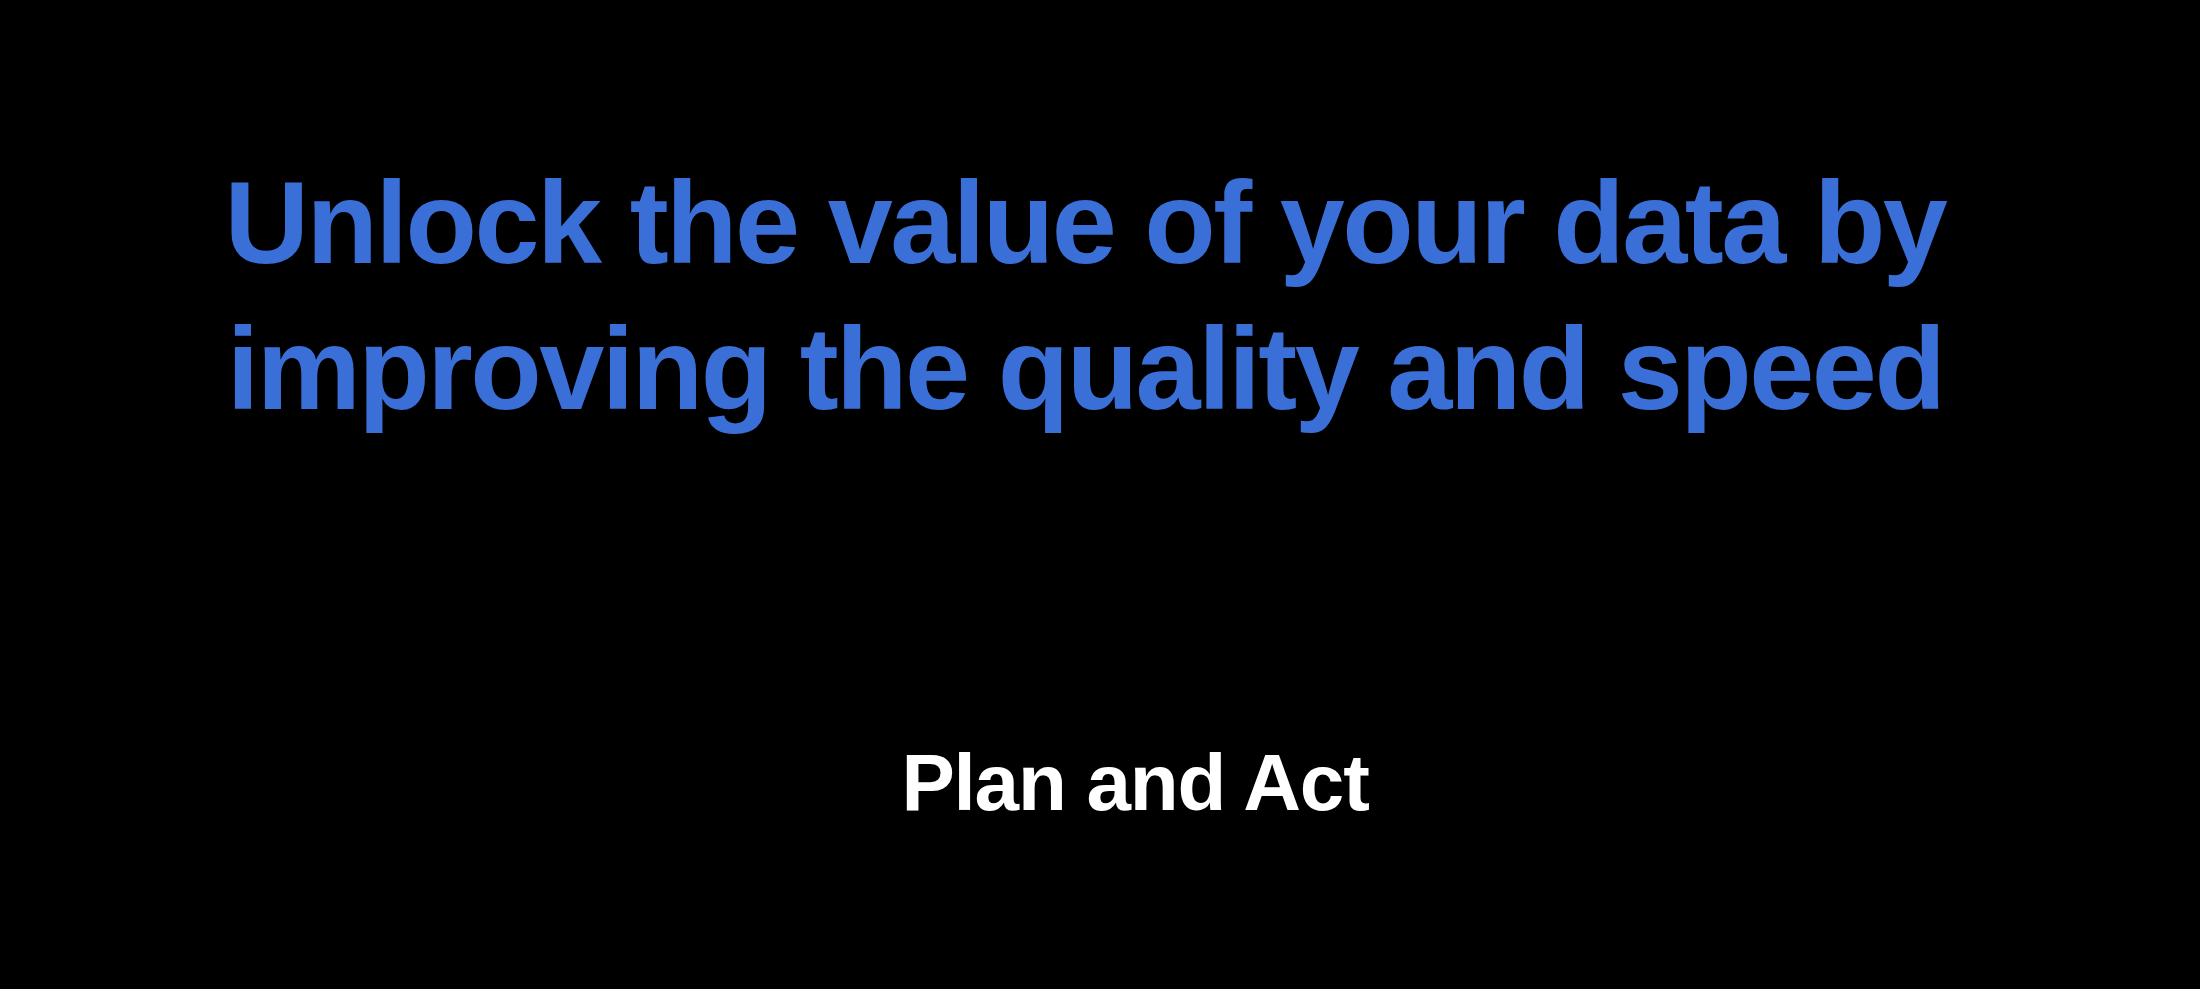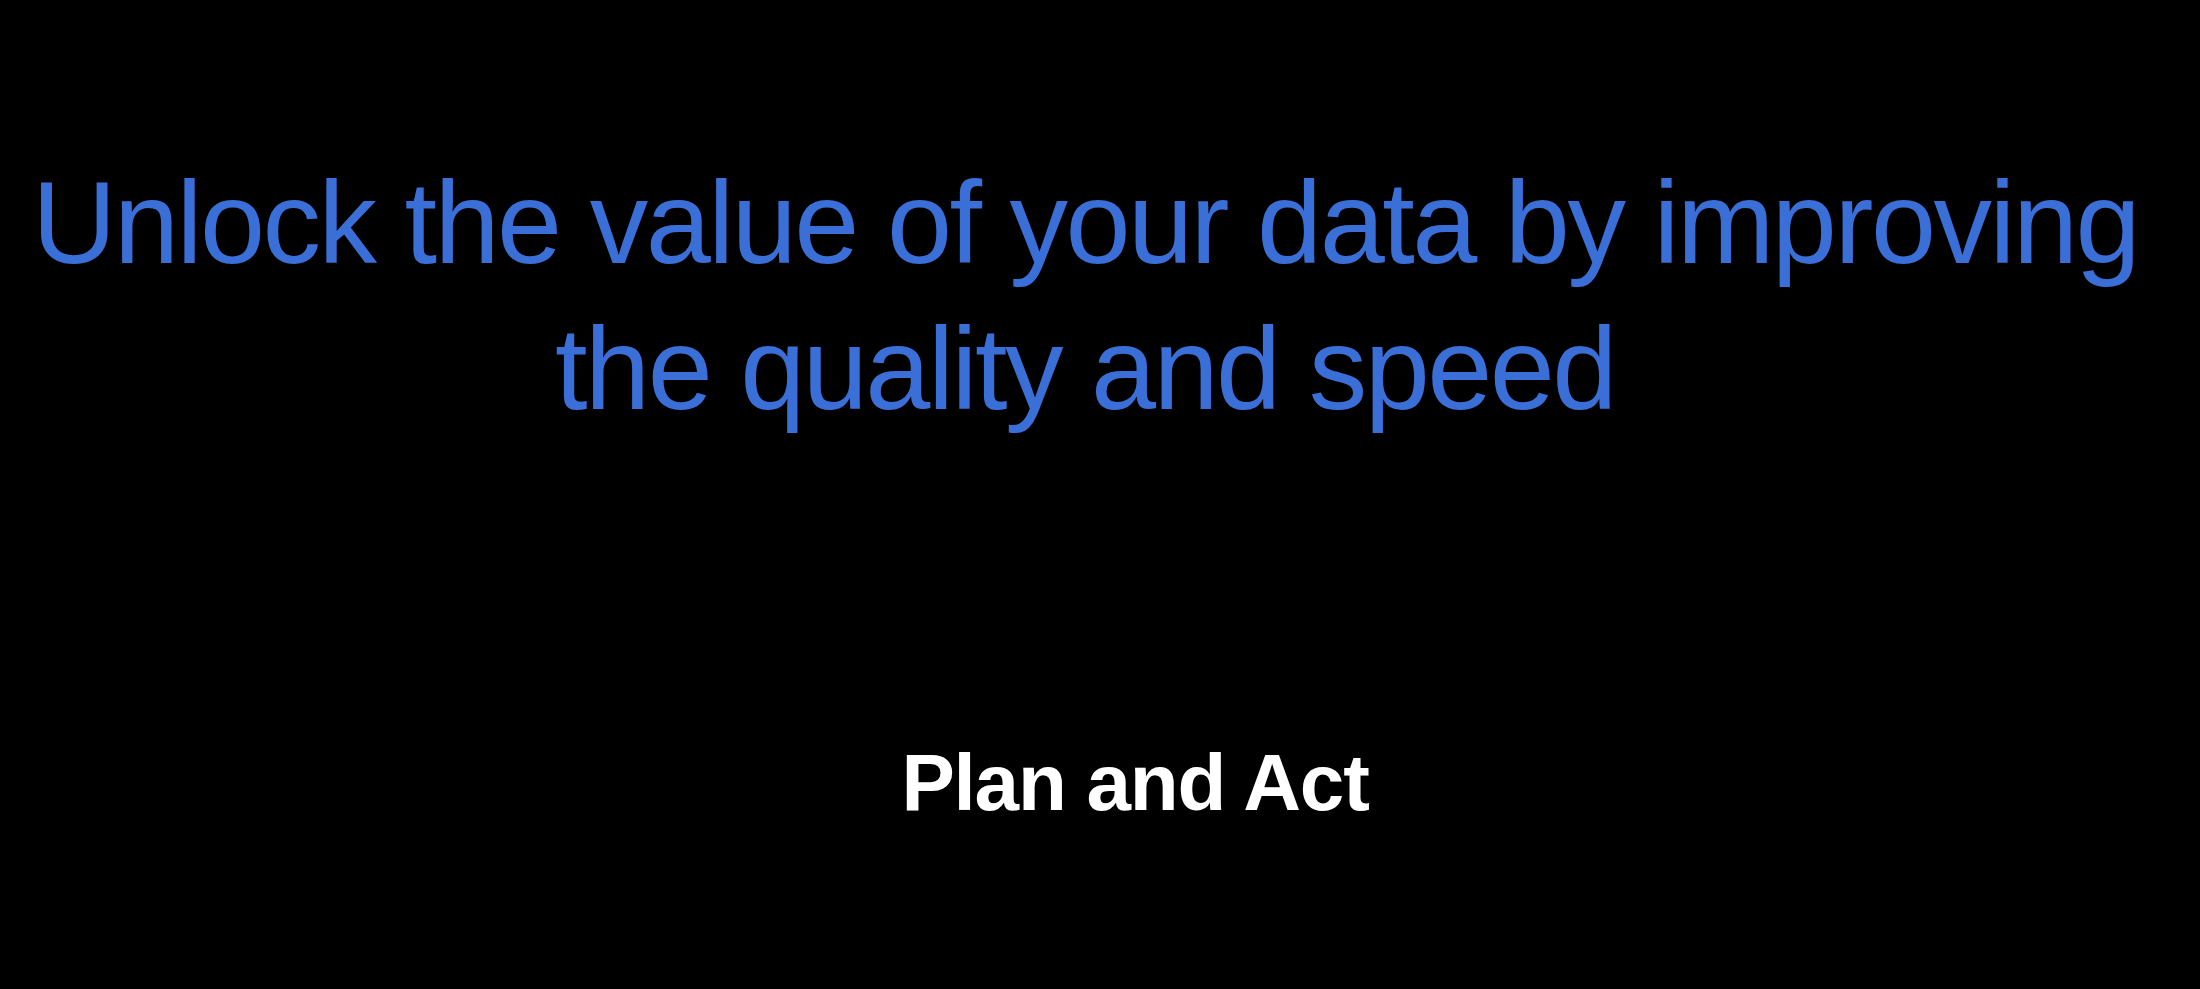--- a/index.html
+++ b/index.html
@@ -19,21 +19,21 @@
     height: 989px;
     background: #000000;
   }
   #headline {
     position: absolute;
     left: 0;
     top: 150px;
     width: 2170px;
     text-align: center;
     font-family: "Liberation Sans", sans-serif;
-    font-weight: normal;
+    font-weight: bold;
     font-size: 117px;
     line-height: 146px;
     letter-spacing: -2.5px;
     color: #3b6fd8;
     white-space: pre-line;
   }
   #subheadline {
     position: absolute;
     left: 0;
     top: 735px;

